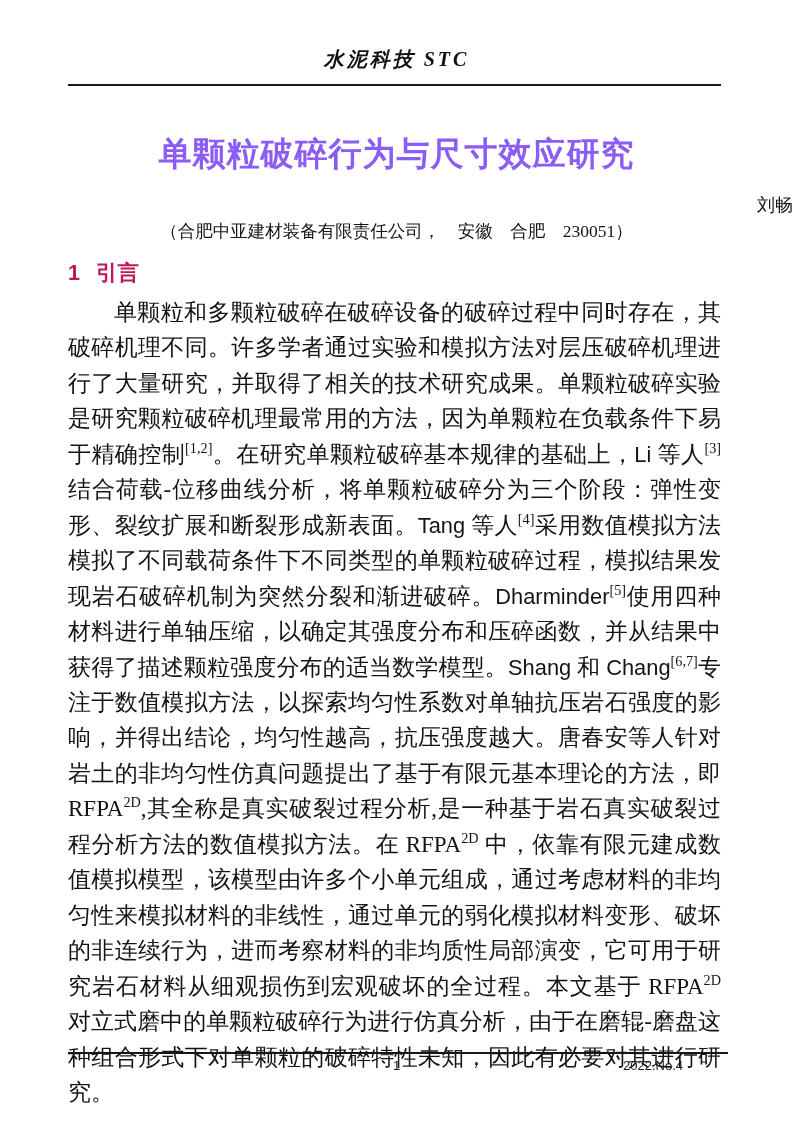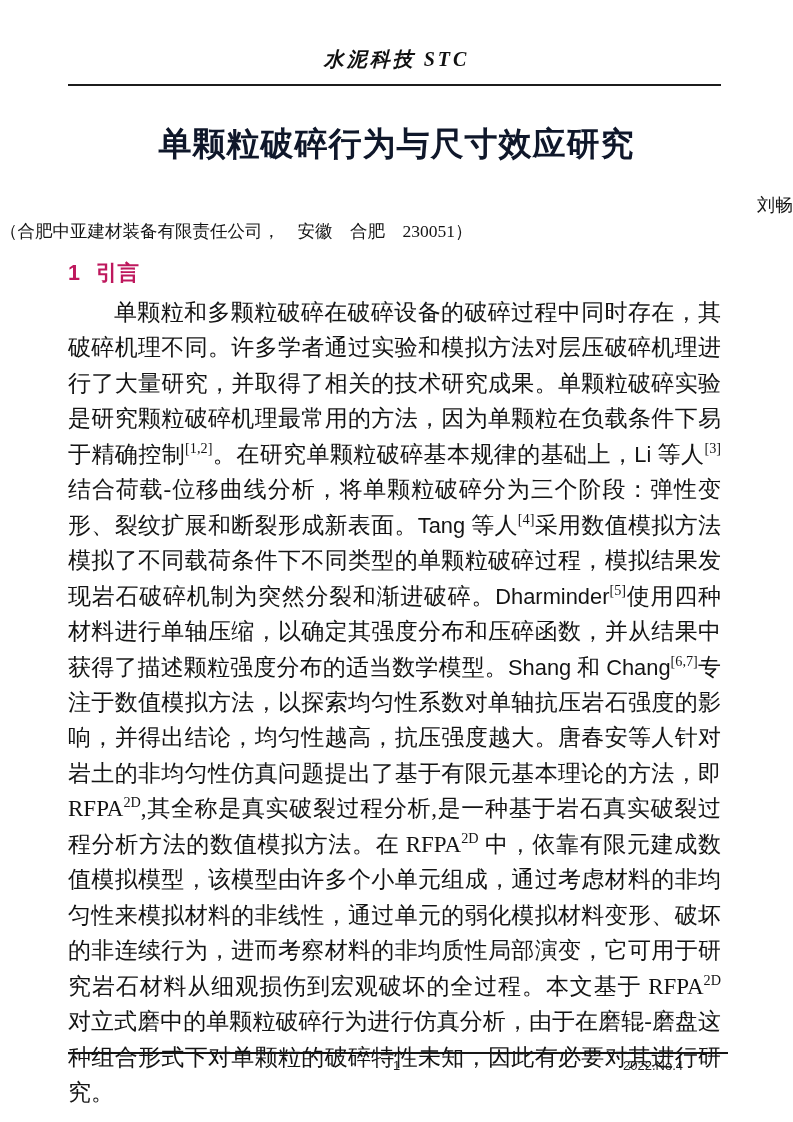--- a/index.html
+++ b/index.html
@@ -25,39 +25,39 @@
     letter-spacing: 3px;
     color: #111;
   }
   .header-rule {
     position: absolute;
     top: 84px; left: 68px; width: 653px; height: 2px;
     background: #1c1c1c;
   }
   .page-title {
     position: absolute;
-    top: 122px; left: 0; width: 100%;
+    top: 132px; left: 0; width: 100%;
     text-align: center;
     font-family: "Liberation Sans", "DejaVu Sans", sans-serif;
     font-size: 33px;
     font-weight: 700;
     letter-spacing: 1px;
-    color: #0f172a;
+    color: #8b5cf6;
   }
   .author-name {
     position: absolute;
     top: 193px; left: 0; width: 100%;
     text-align: right;
     font-size: 18px;
     color: #141414;
   }
   .affiliation {
     position: absolute;
     top: 219px; left: 0; width: 100%;
-    text-align: left;
+    text-align: center;
     font-size: 17.5px;
     color: #141414;
   }
   .section-heading {
     position: absolute;
     left: 68px;
     font-family: "Liberation Sans", "DejaVu Sans", sans-serif;
     font-size: 21.5px;
     font-weight: 700;
     color: #be185d;

